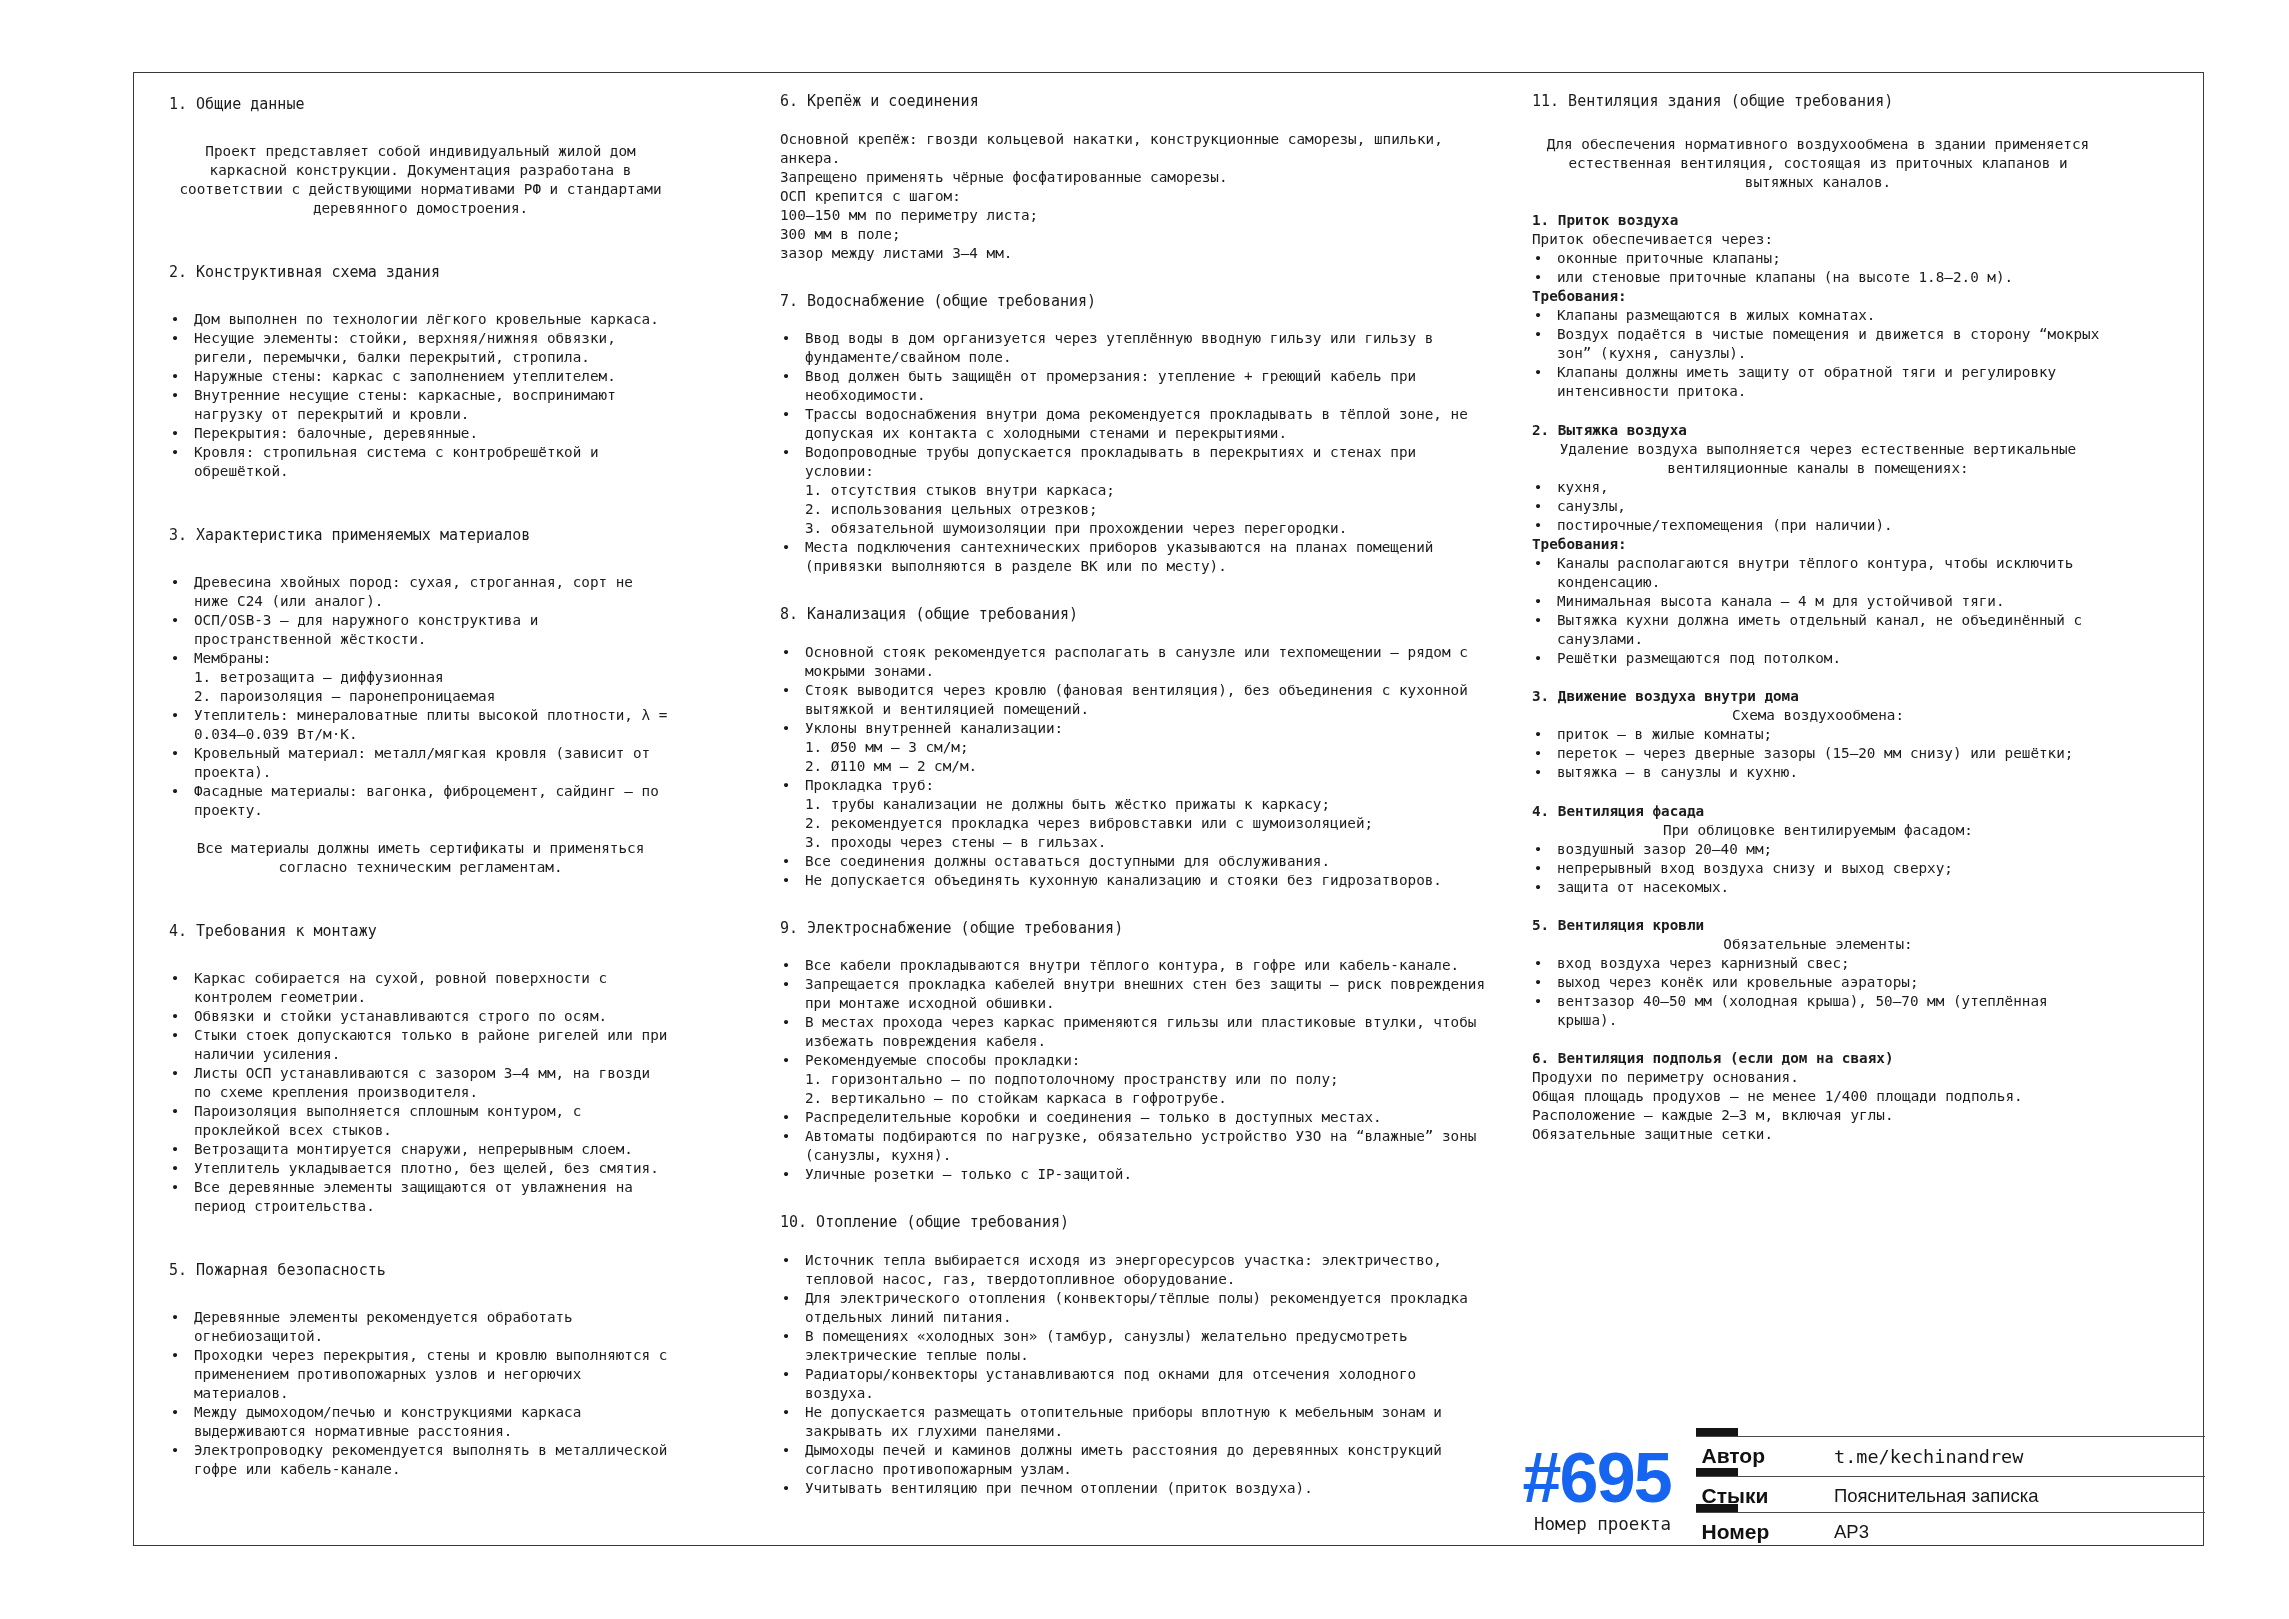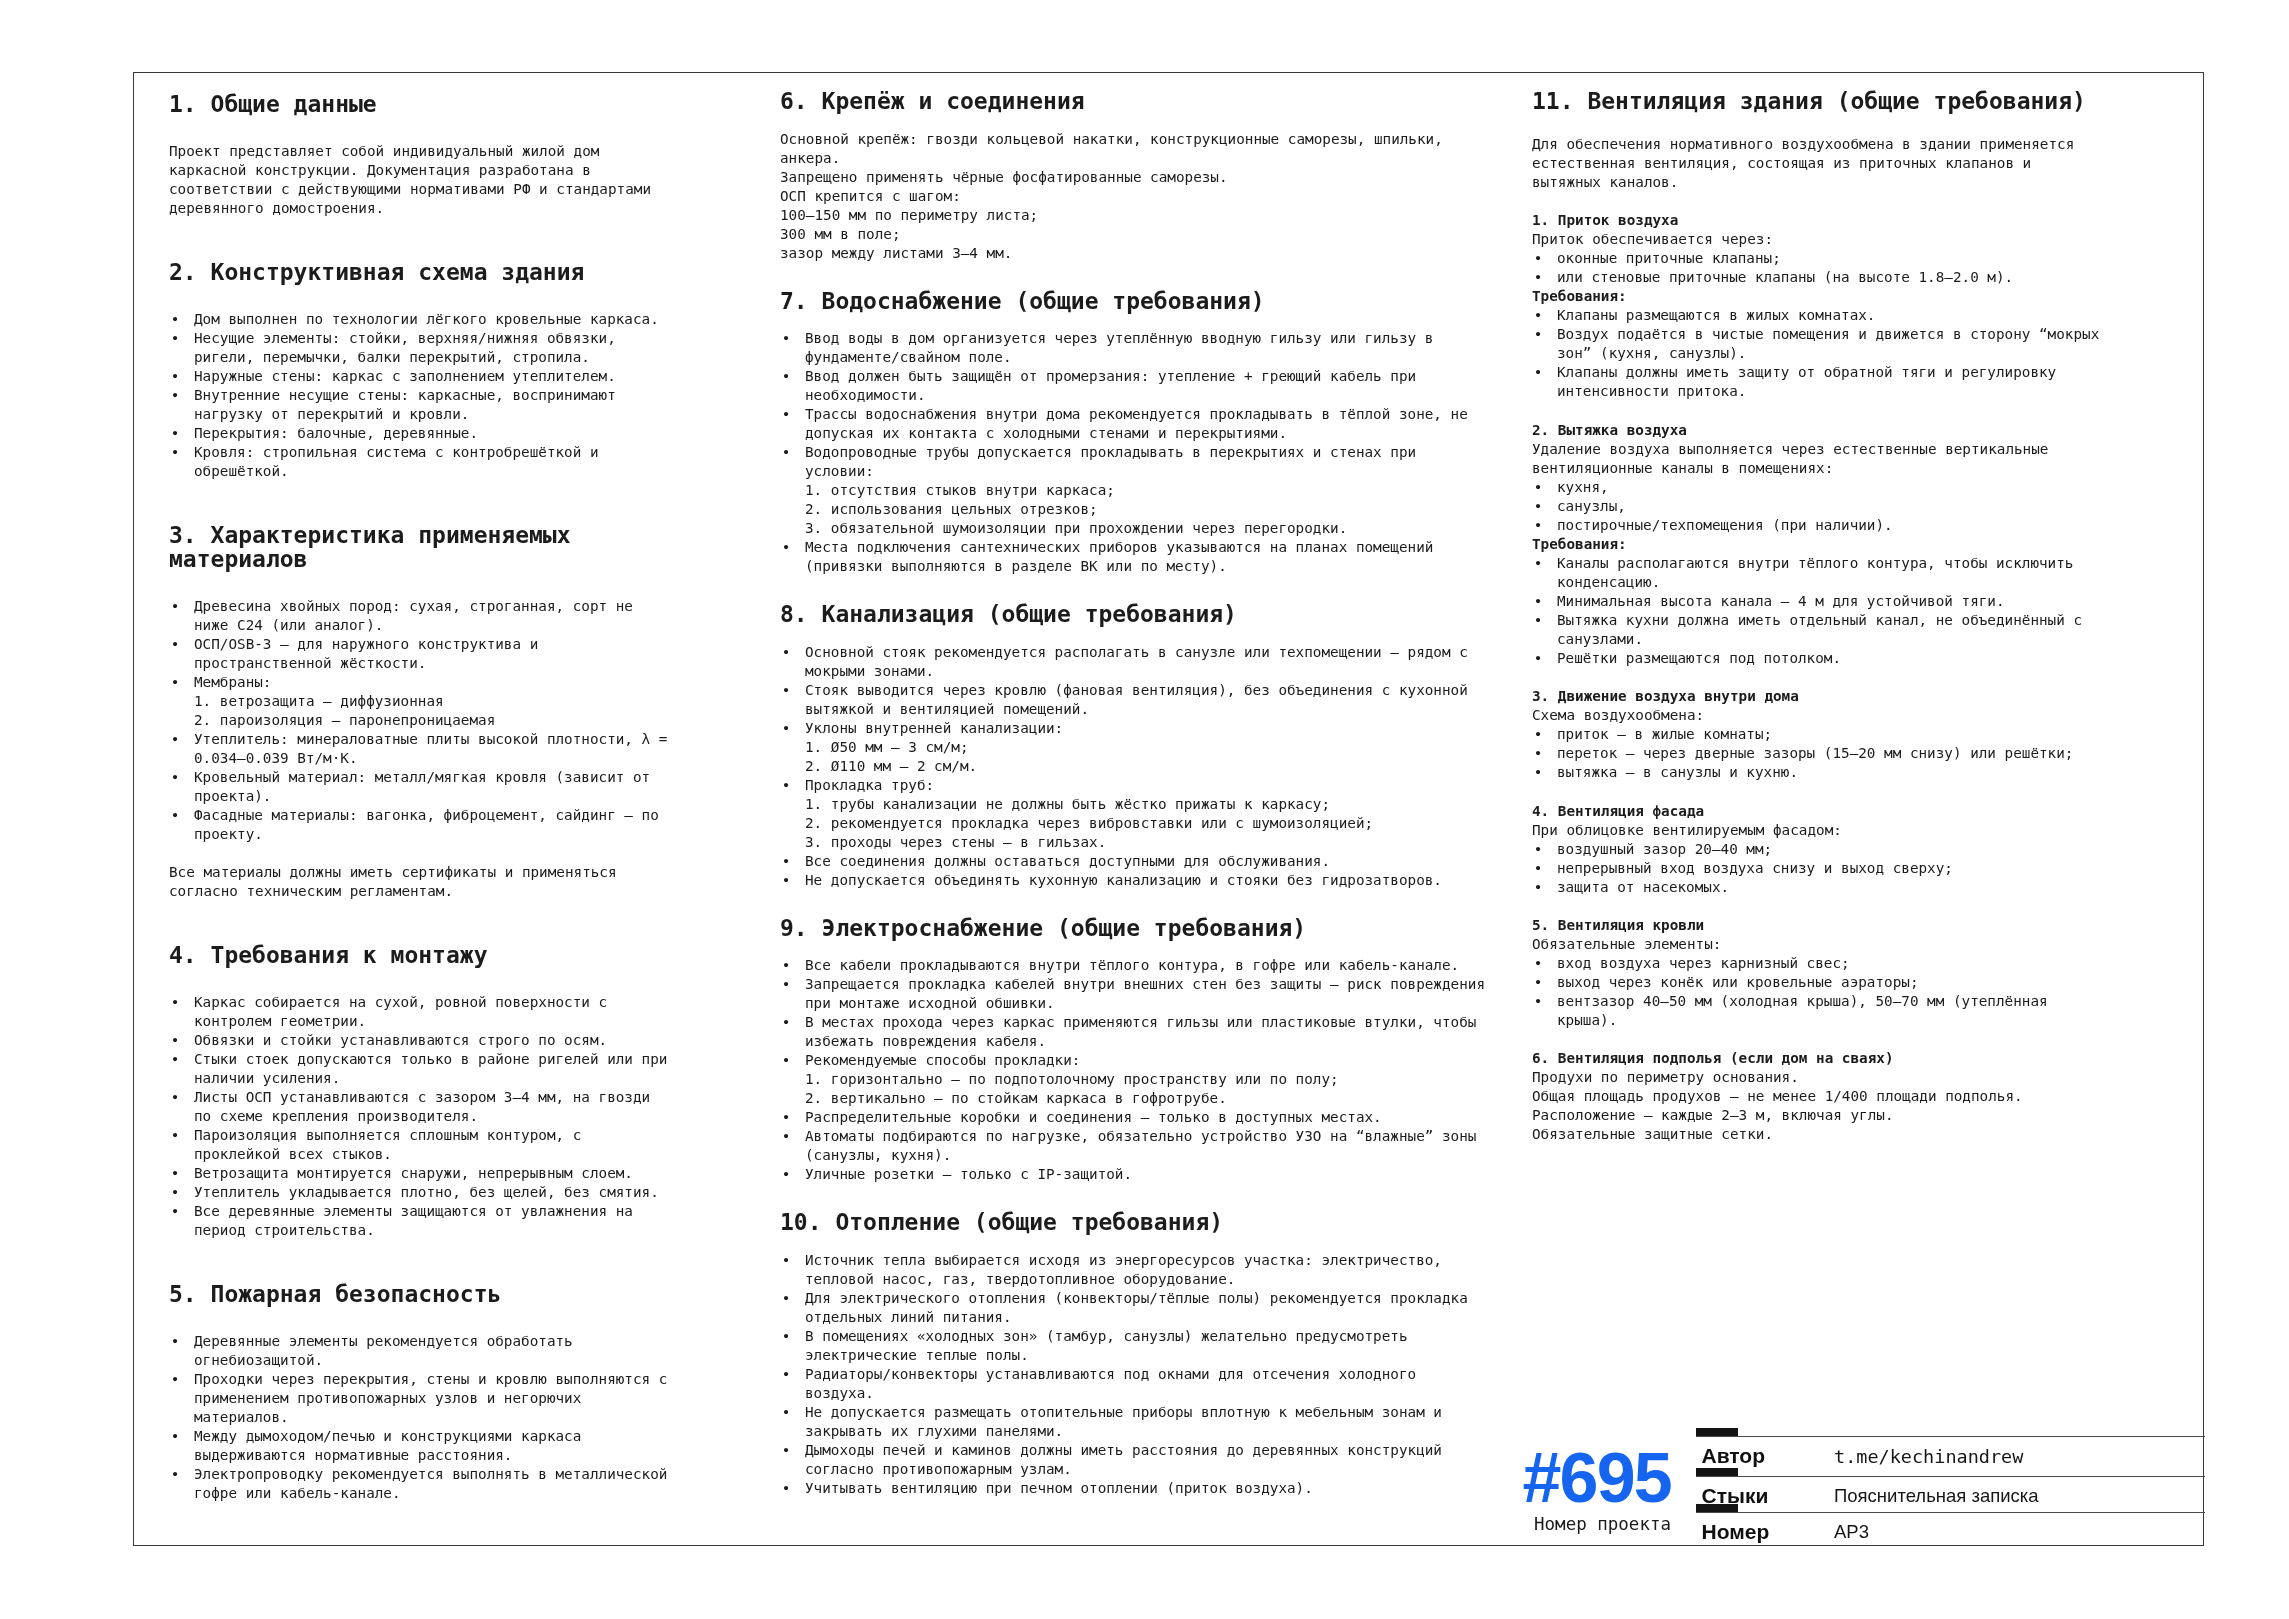--- a/index.html
+++ b/index.html
@@ -5,26 +5,26 @@
   html,body{margin:0;padding:0;background:#ffffff;}
   body{position:relative;width:2290px;height:1620px;overflow:hidden;
        font-family:"DejaVu Sans Mono",monospace;color:#1c1c1c;}
   .page-frame{position:absolute;left:133px;top:72px;width:2071px;height:1474px;
        border:1.8px solid #3a3a3a;box-sizing:border-box;}
   .col{position:absolute;font-size:14.3px;line-height:19px;}
   .col-1{left:169px;top:92px;width:503px;}
   .col-2{left:780px;top:89px;width:711px;}
   .col-3{left:1532px;top:89px;width:572px;}
   .sec{margin:0;}
-  .sec-h{font-family:"DejaVu Sans Mono",monospace;font-weight:700;font-size:23px;
+  .sec-h{font-family:"DejaVu Sans Mono",monospace;font-weight:400;font-size:15px;
        line-height:24px;margin:42px 0 26px 0;}
   .col-2 .sec-h{margin:26px 0 16.6px 0;}
   .col-3 .sec-h{margin:0 0 22px 0;}
   .sec:first-child .sec-h{margin-top:0;}
-  .p{margin:0;}
+  .p{margin:0;text-align:center;}
   .blist + .p{margin-top:19.4px;}
   .blist{list-style:none;margin:0;padding:0;}
   .blist li{position:relative;padding-left:25px;}
   .blist li::before{content:"•";position:absolute;left:1.8px;top:0;}
   .subline{}
   .subh{font-weight:bold;margin-top:19.4px;}
   .bline{font-weight:bold;}
   .lines .line{}
   
   .project-badge{position:absolute;right:619px;top:1445px;text-align:right;}

